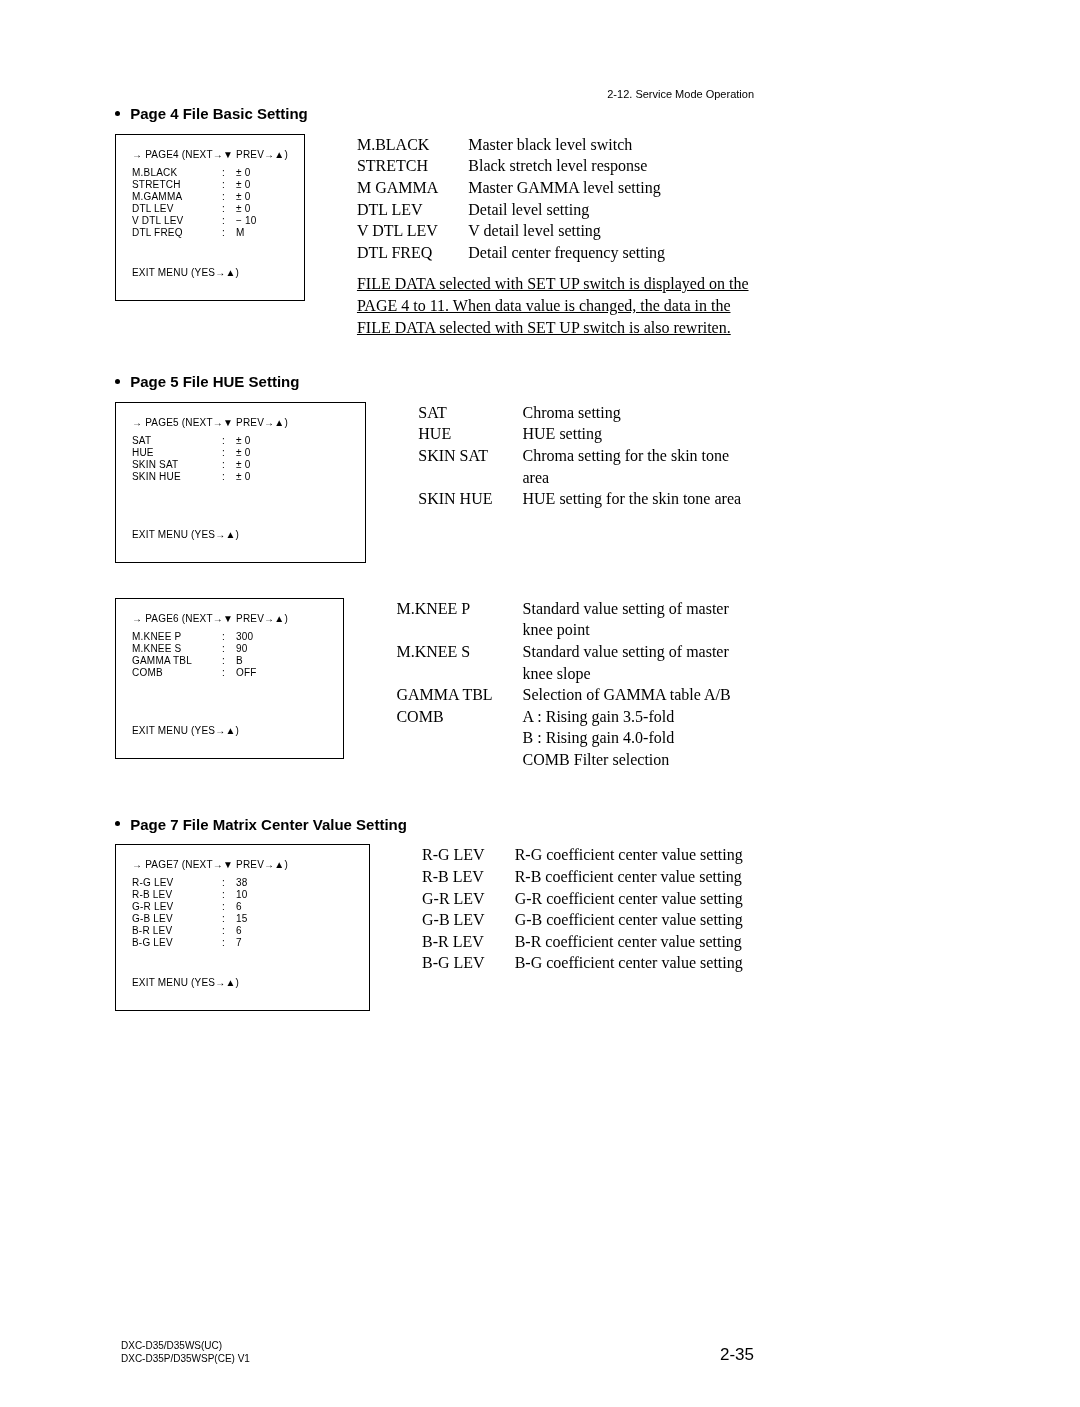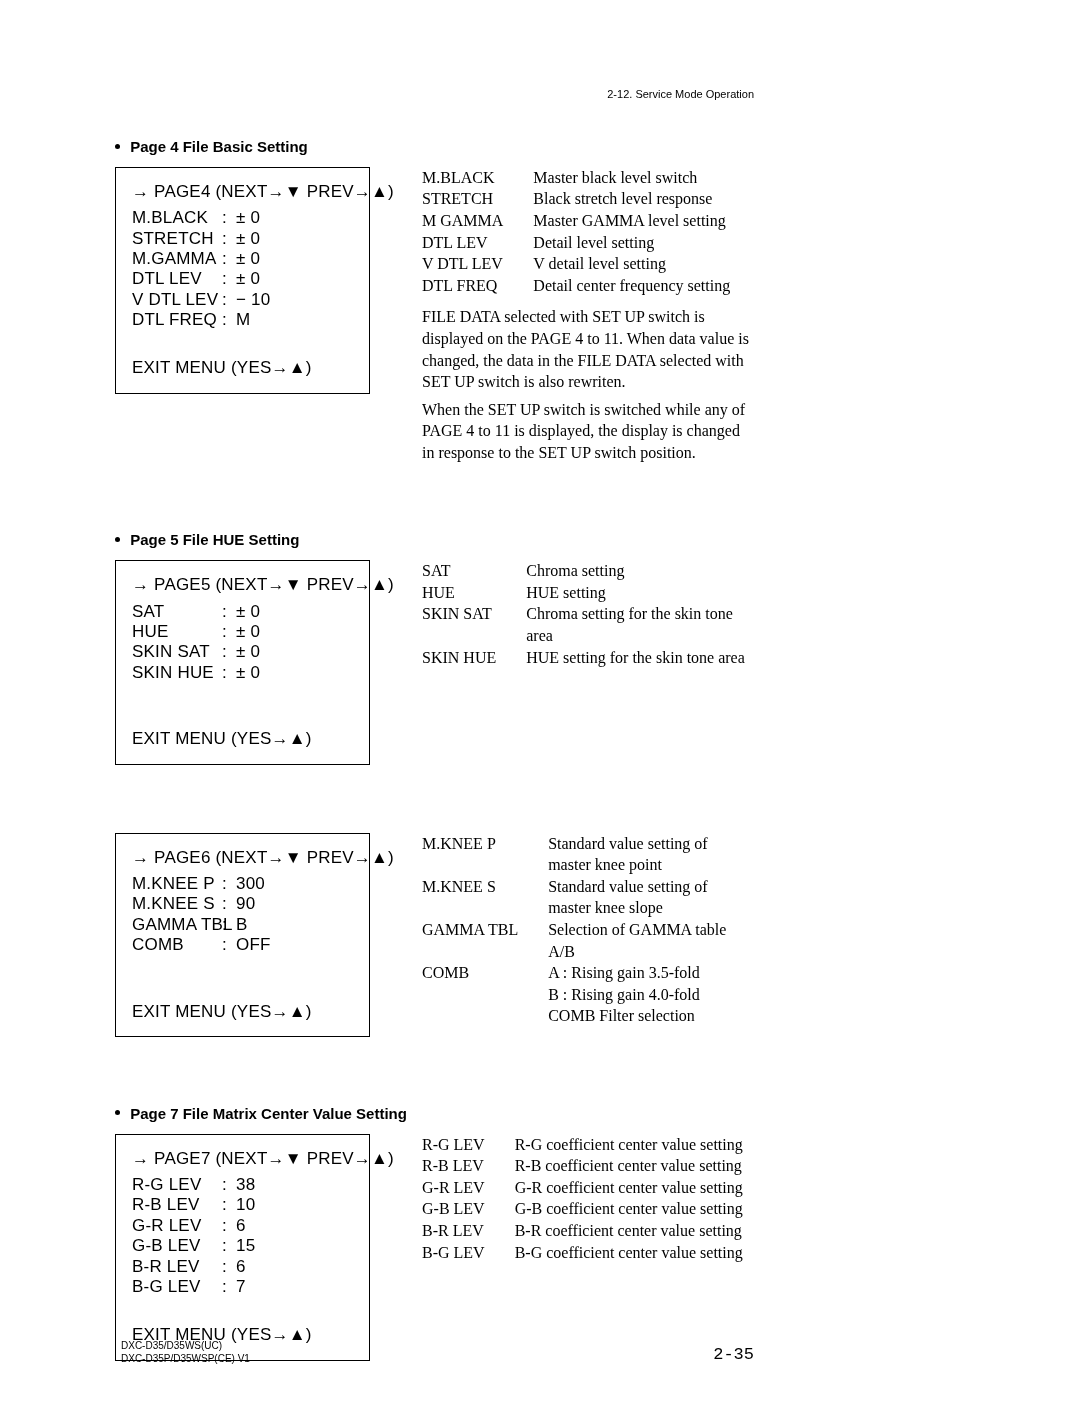--- a/index.html
+++ b/index.html
@@ -19,21 +19,21 @@
     position: relative;
   }
   .top-right-small {
     position: absolute;
     top: 88px;
     right: 100px;
     font-size: 11px;
     font-family: Arial, Helvetica, sans-serif;
   }
   .section {
-    margin-top: 68px;
+    margin-top: 35px;
   }
   .section:first-of-type {
     margin-top: 60px;
   }
   .section-title {
     font-family: Arial, Helvetica, sans-serif;
     font-weight: bold;
     font-size: 15px;
     margin-bottom: 10px;
   }
@@ -50,23 +50,23 @@
   }
   .section-body {
     display: flex;
     align-items: flex-start;
     gap: 52px;
   }
   .menu-box {
     border: 1.3px solid #000;
     width: 255px;
     box-sizing: border-box;
-    padding: 14px 16px 14px 16px;
+    padding: 14px 16px 21px 16px;
     font-family: Arial, Helvetica, sans-serif;
-    font-size: 17px;
+    font-size: 10px;
     letter-spacing: 0.2px;
     line-height: 1.2;
   }
   .menu-header {
     margin-bottom: 6px;
     white-space: nowrap;
   }
   .menu-rows {
     margin-bottom: 28px;
   }
@@ -108,38 +108,38 @@
     white-space: nowrap;
     vertical-align: top;
   }
   .desc-text {
     display: table-cell;
     vertical-align: top;
   }
   .para {
     margin-top: 6px;
     max-width: 590px;
+    text-decoration: underline;
   }
   .footer {
     position: absolute;
     left: 121px;
     right: 100px;
     bottom: 42px;
     display: flex;
     justify-content: space-between;
     align-items: flex-end;
     font-family: Arial, Helvetica, sans-serif;
   }
   .footer-left {
     font-size: 10px;
     line-height: 1.3;
   }
   .footer-right {
     font-size: 17px;
-    font-family: Liberation Mono, monospace;
   }
 </style>
 </head>
 <body>
 
 <div class="page">
 
   <div class="top-right-small">2-12. Service Mode Operation</div>
 
   <div class="section">
@@ -207,21 +207,20 @@
           <div class="desc-row">
               <span class="desc-label">V DTL LEV</span>
               <span class="desc-text">V detail level setting</span>
             </div>
           <div class="desc-row">
               <span class="desc-label">DTL FREQ</span>
               <span class="desc-text">Detail center frequency setting</span>
             </div>
         </div>
         <div class="para">FILE DATA selected with SET UP switch is displayed on the PAGE 4 to 11. When data value is changed, the data in the FILE DATA selected with SET UP switch is also rewriten.</div>
-        <div class="para">When the SET UP switch is switched while any of PAGE 4 to 11 is displayed, the display is changed in response to the SET UP switch position.</div>
       </div>
     </div>
   </div>
 
   <div class="section">
     <div class="section-title">
       <span class="bullet"></span>
       <span>Page 5 File HUE Setting</span>
     </div>
     <div class="section-body">

